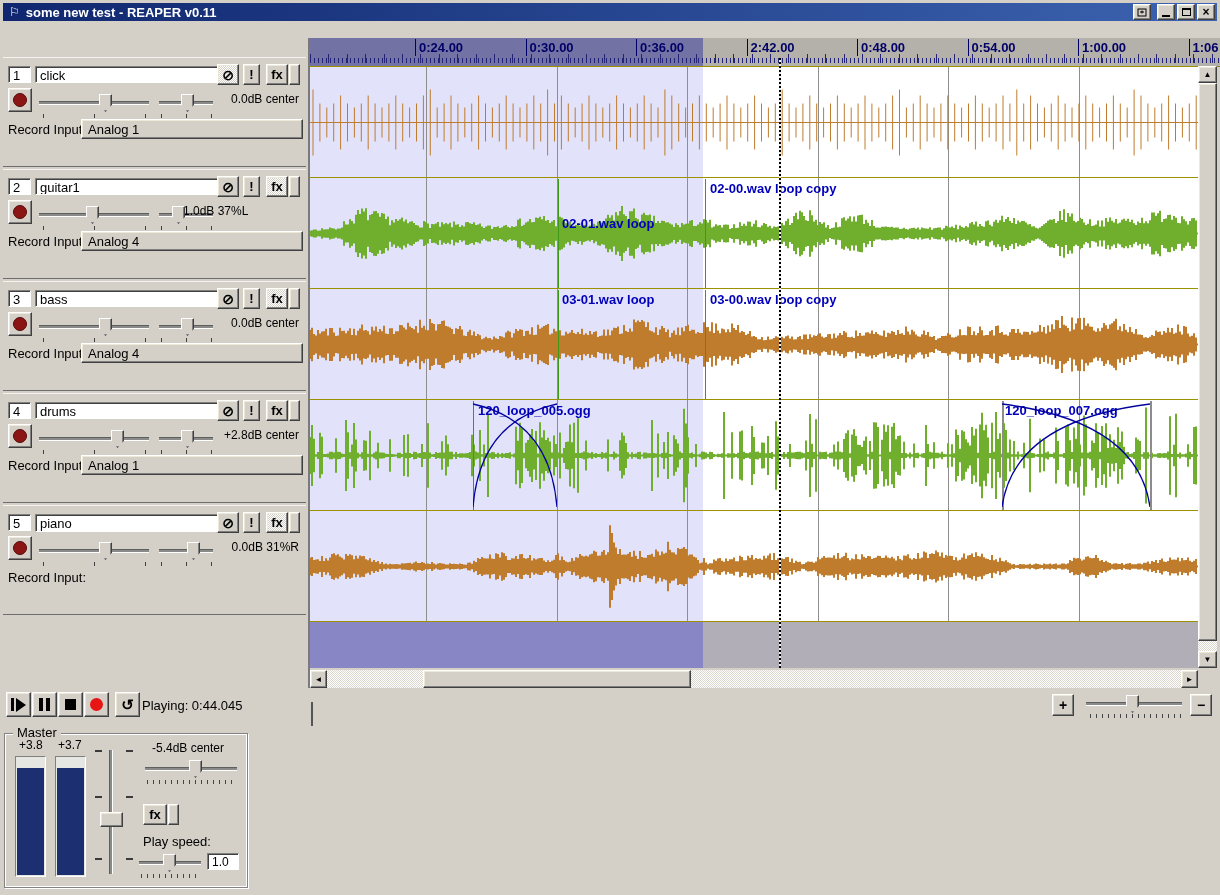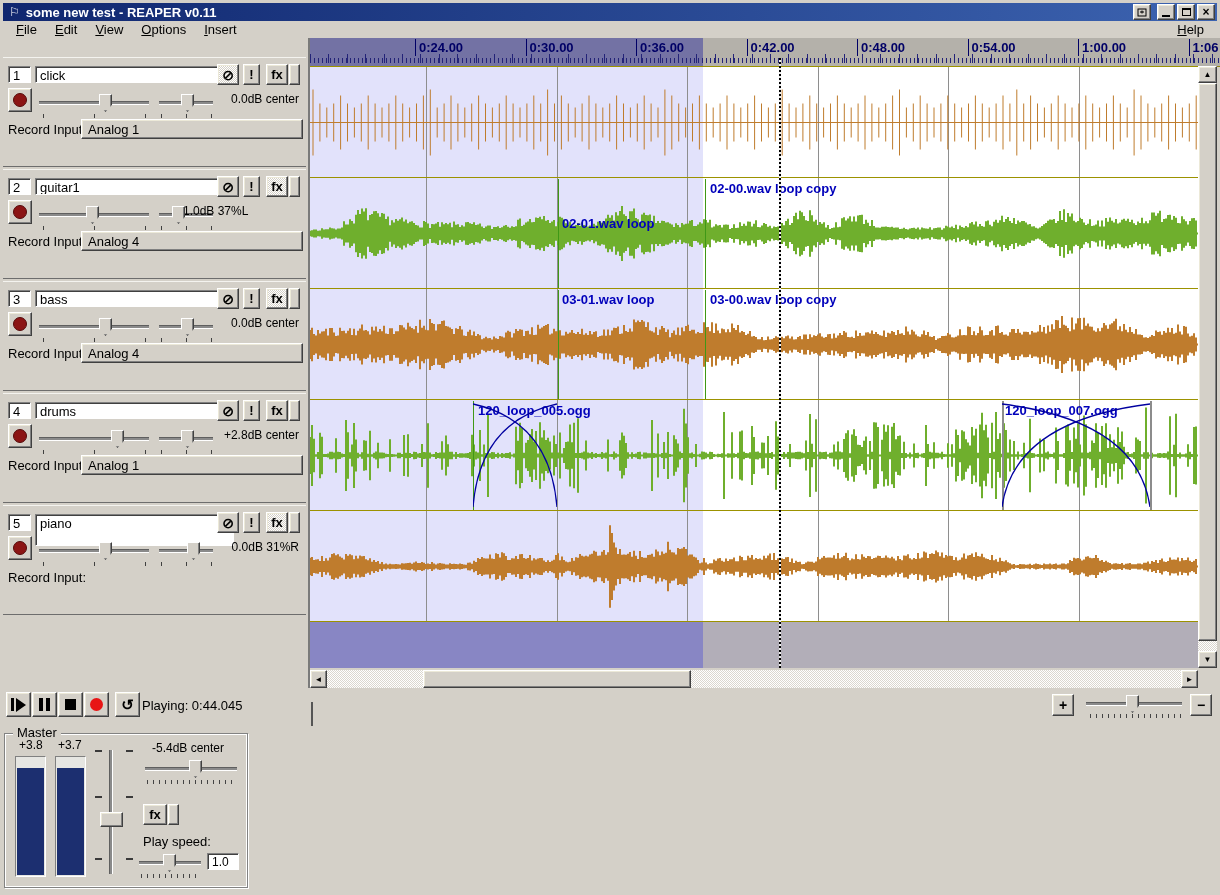--- a/index.html
+++ b/index.html
@@ -64,45 +64,35 @@
       </span>
       <span class="btn wbtn" style="position:static;">
         <span style="width:9px;height:8px;border:1px solid #000;border-top-width:2px;box-sizing:border-box;"></span>
       </span>
       <span class="btn wbtn" style="position:static;">
         <span style="font-size:12px;font-weight:bold;">×</span>
       </span>
     </span>
   </div>
 
-  <div class="abs" id="menubar" style="left:3px;top:21px;width:1214px;height:17px;display:flex;align-items:center;padding:0 4px;box-sizing:border-box;">
-    <span id="menuleft" style="display:flex;">
-        <span class="mitem"><u>F</u>ile</span>
-        <span class="mitem"><u>E</u>dit</span>
-        <span class="mitem"><u>V</u>iew</span>
-        <span class="mitem"><u>O</u>ptions</span>
-        <span class="mitem"><u>I</u>nsert</span>
-      </span>
-    <span class="mitem" id="menu-help" style="margin-left:auto;"><u>H</u>elp</span>
-  </div>
 
   <div class="abs" style="left:308px;top:38px;width:2px;height:650px;background:#7a7a7a;"></div>
 
   <div class="abs" id="ruler" style="left:310px;top:38px;width:910px;height:28px;background:#b4b1aa;border-bottom:1px solid #8f8413;box-sizing:content-box;overflow:hidden;">
       <div style="position: absolute; left: 0px; top: 0px; width: 393px; height: 28px; background: rgba(62, 62, 158, 0.55); z-index: 2;"></div>
       <div style="position: absolute; left: 0px; top: 20px; width: 910px; height: 5px; background-image: repeating-linear-gradient(90deg, rgb(35, 35, 120) 0px, rgb(35, 35, 120) 1px, transparent 1px, transparent 4px); z-index: 3;"></div>
       <div style="position: absolute; left: 0px; top: 16px; width: 910px; height: 9px; background-image: repeating-linear-gradient(90deg, rgb(35, 35, 120) 0px, rgb(35, 35, 120) 1px, transparent 1px, transparent 18.4px); z-index: 3;"></div>
       <div class="rtick" style="position: absolute; left: 105px; top: 1px;"></div>
       <div class="rlab" style="position: absolute; left: 109px; top: 2px;">0:24.00</div>
       <div class="rtick" style="position: absolute; left: 215.5px; top: 1px;"></div>
       <div class="rlab" style="position: absolute; left: 219.5px; top: 2px;">0:30.00</div>
       <div class="rtick" style="position: absolute; left: 326px; top: 1px;"></div>
       <div class="rlab" style="position: absolute; left: 330px; top: 2px;">0:36.00</div>
       <div class="rtick" style="position: absolute; left: 436.5px; top: 1px;"></div>
-      <div class="rlab" style="position: absolute; left: 440.5px; top: 2px;">0:42.00</div>
+      <div class="rlab" style="position: absolute; left: 440.5px; top: 2px;">2:42.00</div>
       <div class="rtick" style="position: absolute; left: 547px; top: 1px;"></div>
       <div class="rlab" style="position: absolute; left: 551px; top: 2px;">0:48.00</div>
       <div class="rtick" style="position: absolute; left: 657.5px; top: 1px;"></div>
       <div class="rlab" style="position: absolute; left: 661.5px; top: 2px;">0:54.00</div>
       <div class="rtick" style="position: absolute; left: 768px; top: 1px;"></div>
       <div class="rlab" style="position: absolute; left: 772px; top: 2px;">1:00.00</div>
       <div class="rtick" style="position: absolute; left: 878.5px; top: 1px;"></div>
       <div class="rlab" style="position: absolute; left: 882.5px; top: 2px;">1:06</div>
     </div>
 
@@ -337,21 +327,21 @@
       <div class="btn combo" style="position: absolute; left: 78px; top: 61px; width: 222px; height: 20px;">Analog 1</div>
       <div class="tick" style="position: absolute; left: 40px; top: 56px;"></div>
       <div class="tick" style="position: absolute; left: 91px; top: 56px;"></div>
       <div class="tick" style="position: absolute; left: 142px; top: 56px;"></div>
       <div class="tick" style="position: absolute; left: 158px; top: 56px;"></div>
       <div class="tick" style="position: absolute; left: 183px; top: 56px;"></div>
       <div class="tick" style="position: absolute; left: 208px; top: 56px;"></div>
     </div>
     <div class="panel" style="position: absolute; left: 3px; top: 505px; width: 303px; height: 110px;">
       <div class="field" style="position: absolute; left: 5px; top: 8px; width: 23px; height: 17px;">5</div>
-      <div class="field" style="position: absolute; left: 32px; top: 8px; width: 199px; height: 32px;">piano</div>
+      <div class="field" style="position: absolute; left: 32px; top: 8px; width: 199px; height: 18px;">piano</div>
       <div class="btn tbtn" style="position: absolute; left: 214px; top: 6px; width: 22px; height: 21px; font-size: 14px;">⊘</div>
       <div class="btn tbtn" style="position: absolute; left: 240px; top: 6px; width: 17px; height: 21px; font-size: 13px;">!</div>
       <div class="btn tbtn dither" style="position: absolute; left: 263px; top: 6px; width: 22px; height: 21px; font-size: 13px;">fx</div>
       <div class="btn" style="position: absolute; left: 286px; top: 6px; width: 11px; height: 21px;"></div>
       <div class="btn" style="position: absolute; left: 5px; top: 30px; width: 24px; height: 24px;">
         <span class="reccirc" style="position: static;"></span>
       </div>
       <div class="strack" style="position: absolute; left: 36px; top: 43px; width: 110px;"></div>
       <div class="thumb" style="position: absolute; left: 96px; top: 36px;"></div>
       <div class="strack" style="position: absolute; left: 156px; top: 43px; width: 54px;"></div>

